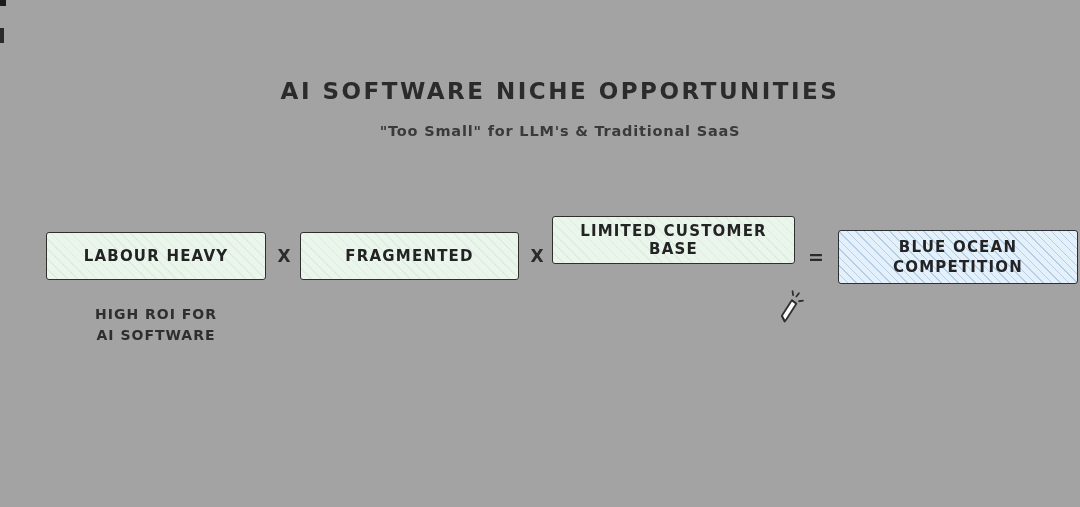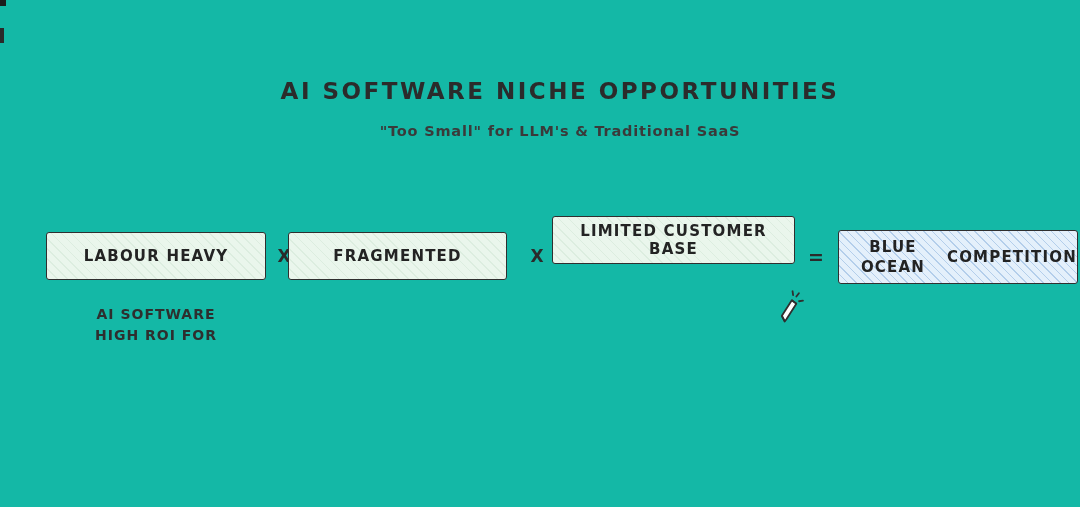--- a/index.html
+++ b/index.html
@@ -3,21 +3,21 @@
 <meta charset="utf-8">
 <style>
   html,body{margin:0;padding:0;}
   body{
     font-family:"DejaVu Sans","Liberation Sans",sans-serif;
     background:#ffffff;
   }
   .canvas{
     position:relative;
     width:1080px;height:507px;
-    background:#14b8a6;
+    background:#a3a3a3;
     overflow:hidden;
     color:#232323;
   }
   .title{
     position:absolute;left:140px;top:78px;width:840px;
     text-align:center;
     font-size:23px;font-weight:700;letter-spacing:2.5px;
     color:#2b2b2b;
   }
   .subtitle{
@@ -79,40 +79,40 @@
 
   <div class="title">AI SOFTWARE NICHE OPPORTUNITIES</div>
   <div class="subtitle">"Too Small" for LLM's &amp; Traditional SaaS</div>
 
   <div class="box factor" style="left:46px;top:232px;width:220px;">
     <span>LABOUR HEAVY</span>
   </div>
 
   <div class="op" style="left:274px;top:246px;">X</div>
 
-  <div class="box factor" style="left:288px;top:232px;width:219px;">
+  <div class="box factor" style="left:300px;top:232px;width:219px;">
     <span>FRAGMENTED</span>
   </div>
 
   <div class="op" style="left:527px;top:246px;">X</div>
 
   <div class="box factor" style="left:552px;top:216px;width:243px;">
     <span>LIMITED CUSTOMER BASE</span>
   </div>
 
   <div class="op" style="left:806px;top:246px;font-size:19px;">=</div>
 
-  <div class="box result" style="left:838px;top:230px;width:240px;height:54px;flex-direction:row;">
+  <div class="box result" style="left:838px;top:230px;width:240px;height:54px;flex-direction:column;">
     <span>BLUE OCEAN</span>
     <span>COMPETITION</span>
   </div>
 
   <div class="caption" style="left:46px;top:304px;width:220px;">
+    <span>HIGH ROI FOR</span>
     <span>AI SOFTWARE</span>
-    <span>HIGH ROI FOR</span>
   </div>
 
 
 
   <div class="cursor">
     <svg width="36" height="36" viewBox="0 0 36 36" fill="none">
       <path d="M14 30 L12 24 L24 10 L28 14 L16 28 Z" fill="#ffffff" stroke="#2f2f2f" stroke-width="1.8" stroke-linejoin="round"></path>
       <path d="M24 10 L28 14" stroke="#2f2f2f" stroke-width="1.8"></path>
       <path d="M12 24 L14 30" stroke="#2f2f2f" stroke-width="1.8"></path>
       <path d="M29 7 L32 4" stroke="#2f2f2f" stroke-width="1.8" stroke-linecap="round"></path>

